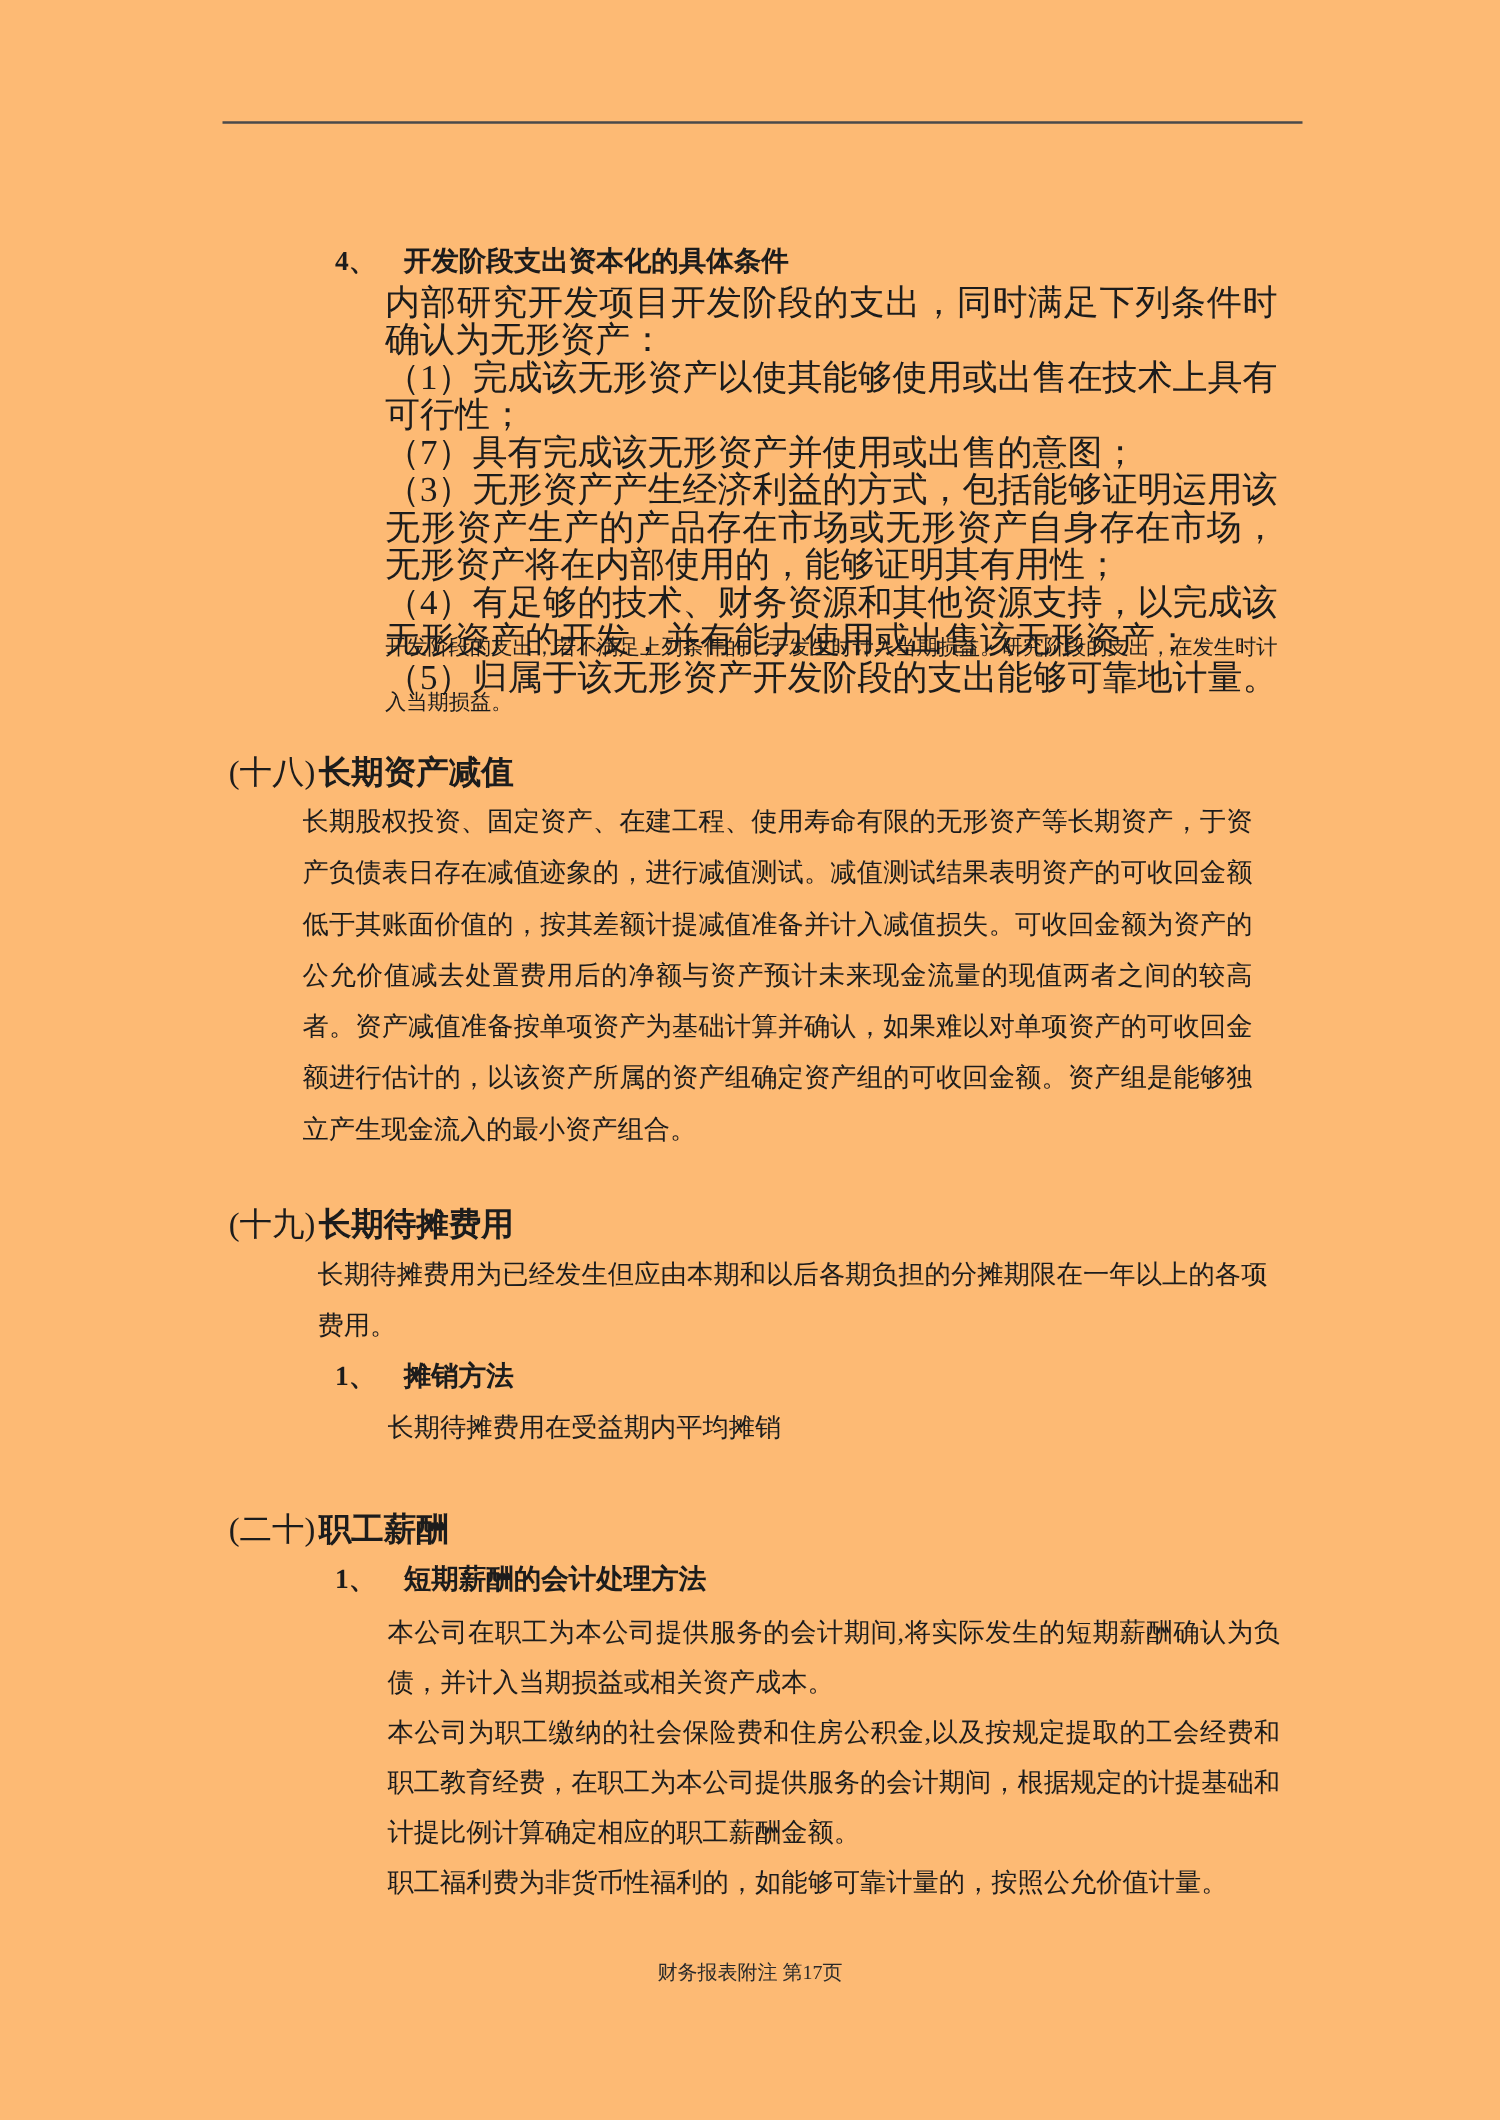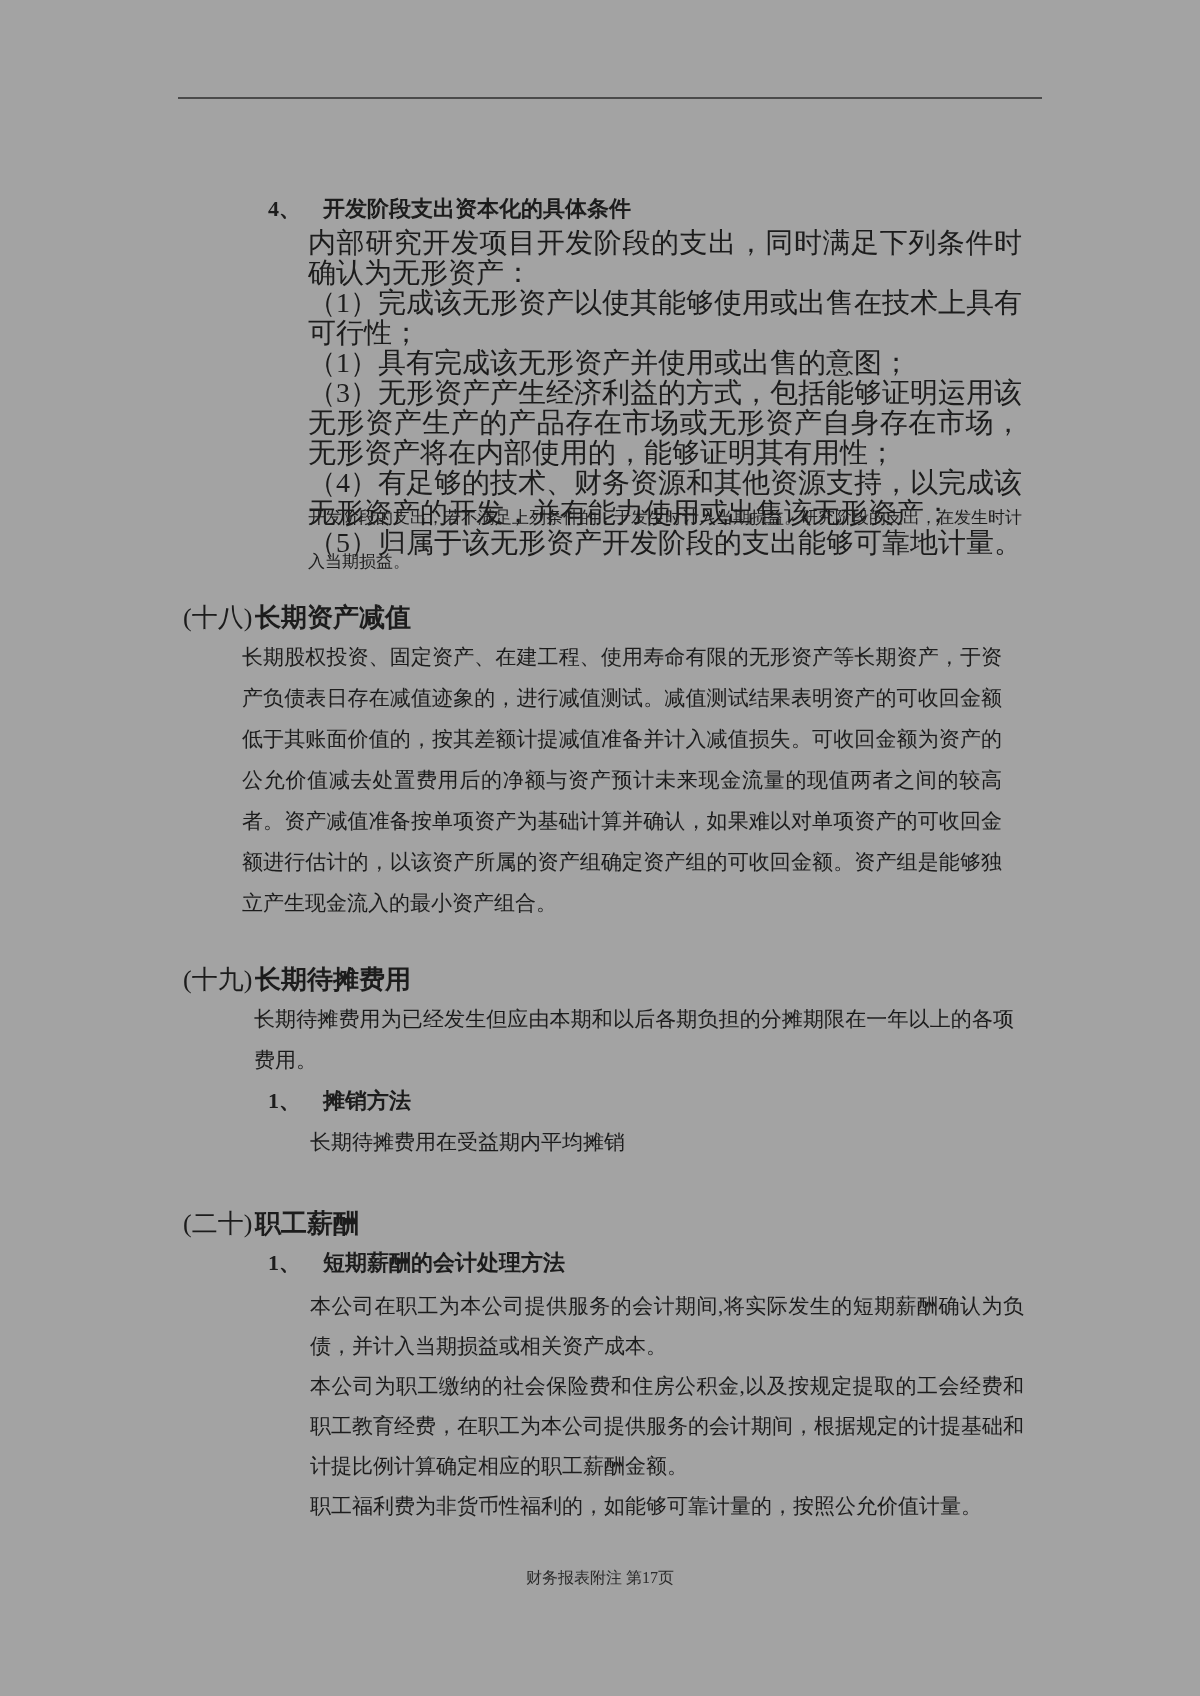--- a/index.html
+++ b/index.html
@@ -1,21 +1,21 @@
 <!DOCTYPE html>
 <html><head>
 <meta charset="utf-8">
 <style>
   html, body { margin: 0; padding: 0; background: #e9e9e9; }
   .page {
     position: relative;
     width: 1200px;
     height: 1696px;
     margin: 0 auto;
-    background: #a3a3a3;
+    background: #fdba74;
     font-family: "Liberation Serif", "DejaVu Serif", serif;
     color: #1c1c1c;
     overflow: hidden;
   }
   .header-rule {
     position: absolute;
     left: 178px;
     top: 97px;
     width: 864px;
     height: 2px;
@@ -56,21 +56,21 @@
 
   <div class="header-rule"></div>
 
   <div class="abs num-heading" style="left:268px; top:194px;">
     <span class="num">4、</span><span class="title">开发阶段支出资本化的具体条件</span>
   </div>
 
   <div class="abs sec4-list" style="left:308px; top:228px;">
     <p>内部研究开发项目开发阶段的支出，同时满足下列条件时确认为无形资产：</p>
     <p>（1）完成该无形资产以使其能够使用或出售在技术上具有可行性；</p>
-    <p>（1）具有完成该无形资产并使用或出售的意图；</p>
+    <p>（7）具有完成该无形资产并使用或出售的意图；</p>
     <p>（3）无形资产产生经济利益的方式，包括能够证明运用该无形资产生产的产品存在市场或无形资产自身存在市场，无形资产将在内部使用的，能够证明其有用性；</p>
     <p>（4）有足够的技术、财务资源和其他资源支持，以完成该无形资产的开发，并有能力使用或出售该无形资产；</p>
     <p>（5）归属于该无形资产开发阶段的支出能够可靠地计量。</p>
   </div>
 
   <div class="abs sec4-close" style="left:308px; top:496px;">开发阶段的支出，若不满足上列条件的，于发生时计入当期损益。研究阶段的支出，在发生时计入当期损益。</div>
 
   <div class="abs sec-heading" style="left:183px; top:600px;">
     <span class="label">(十八)</span><span class="title">长期资产减值</span>
   </div>

